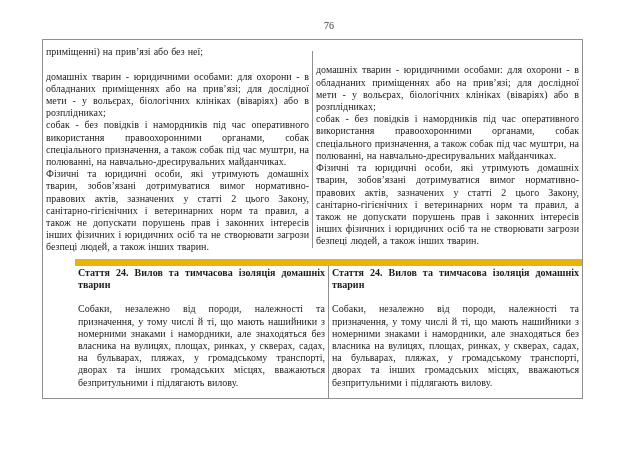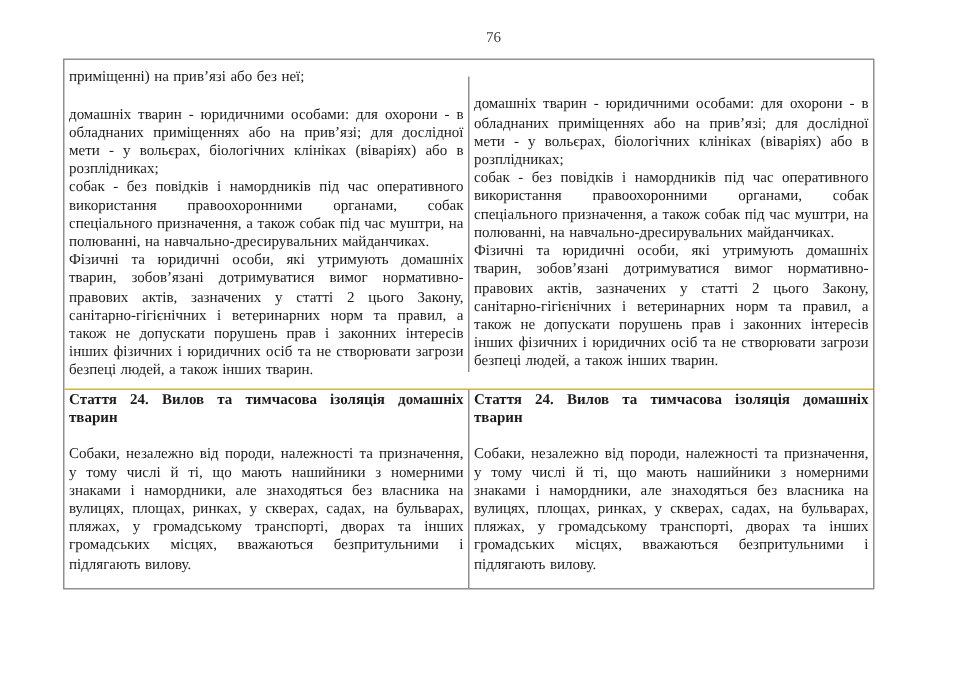--- a/index.html
+++ b/index.html
@@ -31,21 +31,21 @@
     top: 39px;
     width: 539px;
     border: 1px solid #8f8f8f;
     background: #ffffff;
   }
   .trow {
     display: flex;
     overflow: hidden;
   }
   .trow-1 { height: 219px; align-items: center; }
-  .trow-2 { height: 132px; border-top: 1px solid #eab308; }
+  .trow-2 { height: 132px; border-top: 7px solid #eab308; margin-left: 32px; }
   .cell {
     box-sizing: border-box;
     width: 269px;
     padding: 1px 3px 0 3px;
     overflow: hidden;
   }
   .cell-right {
     width: 270px;
     border-left: 1px solid #8f8f8f;
   }

